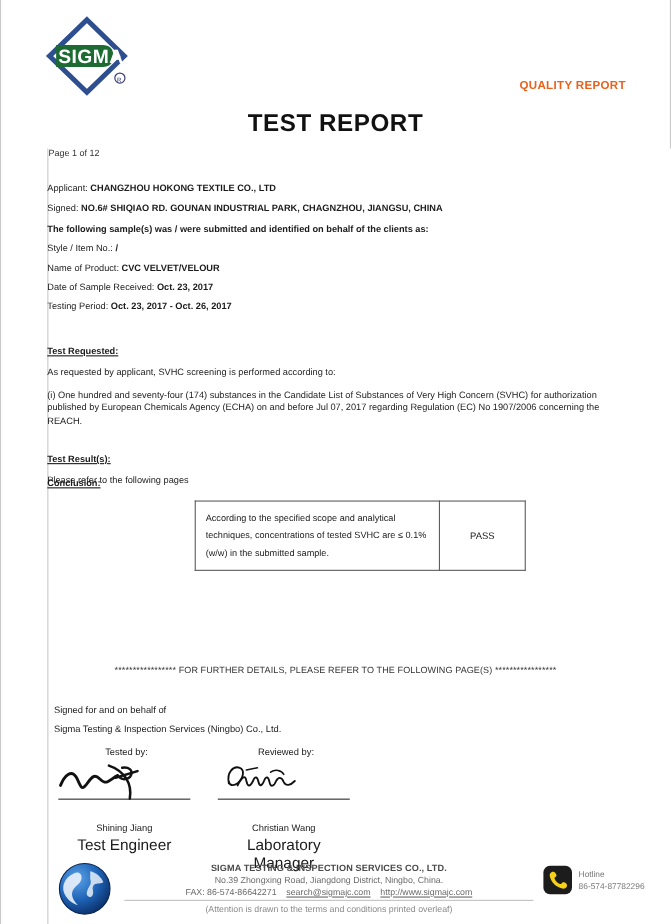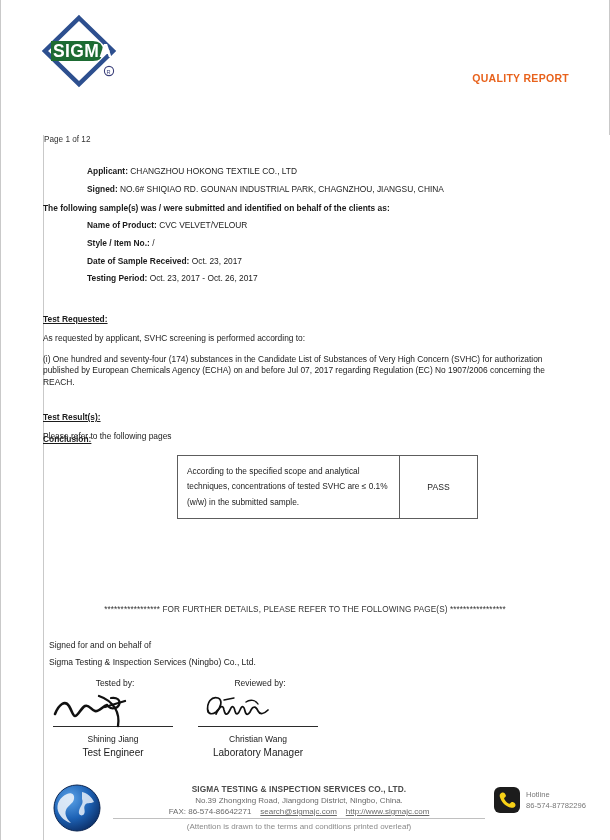--- a/index.html
+++ b/index.html
@@ -51,22 +51,22 @@
   .meta .svhc { position: absolute; left: 0; top: 13px; }
   .meta .date { position: absolute; left: 214px; top: 0; }
   .meta .page { position: absolute; right: 0; top: 0; }
 
   
   .fields {
     position: absolute; left: 42px; right: 42px; top: 167px;
     font-size: 8.4px;
   }
   .field { margin-bottom: 8.2px; line-height: 1.15; }
-  .field b { font-weight: bold; padding-left: 44px; }
-  .field .val { font-weight: normal; }
+  .field b { font-weight: normal; }
+  .field .val { font-weight: bold; }
   .statement { font-weight: bold; margin-bottom: 8.2px; }
 
   
   .sec {
     position: absolute; left: 42px; right: 42px;
     font-size: 8.4px;
   }
   .sec-head {
     font-weight: bold; text-decoration: underline;
     margin-bottom: 9px;
@@ -117,25 +117,25 @@
   .sign-label {
     font-size: 8.5px; text-align: center; width: 120px;
     margin-left: 6px;
   }
   .sig-img { height: 38px; position: relative; }
   .sig-rule {
     border-bottom: 1px solid #2b2b2b;
     width: 120px; margin-left: 4px;
   }
   .sign-name {
-    font-size: 8.5px; margin-top: 7px; text-align: center;
+    font-size: 8.5px; margin-top: 20px; text-align: center;
     width: 120px; margin-left: 4px;
   }
   .sign-role {
-    font-size: 10px; margin-top: 3px; text-align: center;
+    font-size: 14px; margin-top: 3px; text-align: center;
     width: 120px; margin-left: 4px;
   }
 
   
   .globe {
     position: absolute; left: 48px; top: 780px;
     width: 56px; height: 56px;
   }
   .footer {
     position: absolute; left: 112px; top: 784px; width: 372px;
@@ -178,20 +178,21 @@
       <polygon points="38,4 72,37 38,70 4,37" fill="#ffffff" stroke="#2d4f8f" stroke-width="4.5"></polygon>
       <path d="M10 27 L52 27 Q62 27 62 37 Q62 47 52 47 L10 47 Z" fill="#1d6b33"></path>
       <text x="12" y="43" font-family="'Liberation Sans',sans-serif" font-size="17.5" font-weight="bold" fill="#ffffff" letter-spacing="0.4">SIGMA</text>
       <circle cx="68" cy="57" r="4.6" fill="none" stroke="#3a3f7a" stroke-width="1.1"></circle>
       <text x="65.4" y="60.2" font-family="'Liberation Sans',sans-serif" font-size="5.6" fill="#3a3f7a">R</text>
     </svg>
   </div>
 
   <div class="quality-report">QUALITY REPORT</div>
 
+  <div class="doc-title">TEST REPORT</div>
 
   <div class="meta">
     <div class="no">
       <span>NO.:</span>
       <span>QR01F171023P17501-1R</span>
     </div>
     <div class="svhc">(SVHC)</div>
     <div class="date">
       <span>Date:</span>
       <span>Oct. 26, 2017</span>
@@ -203,26 +204,26 @@
     <div class="field">
       <b>Applicant:</b>
       <span class="val">CHANGZHOU HOKONG TEXTILE CO., LTD</span>
     </div>
     <div class="field">
       <b>Signed:</b>
       <span class="val">NO.6# SHIQIAO RD. GOUNAN INDUSTRIAL PARK, CHAGNZHOU, JIANGSU, CHINA</span>
     </div>
     <div class="statement">The following sample(s) was / were submitted and identified on behalf of the clients as:</div>
     <div class="field">
+      <b>Style / Item No.:</b>
+      <span class="val">/</span>
+    </div>
+    <div class="field">
       <b>Name of Product:</b>
       <span class="val">CVC VELVET/VELOUR</span>
-    </div>
-    <div class="field">
-      <b>Style / Item No.:</b>
-      <span class="val">/</span>
     </div>
     <div class="field">
       <b>Date of Sample Received:</b>
       <span class="val">Oct. 23, 2017</span>
     </div>
     <div class="field">
       <b>Testing Period:</b>
       <span class="val">Oct. 23, 2017 - Oct. 26, 2017</span>
     </div>
   </div>

